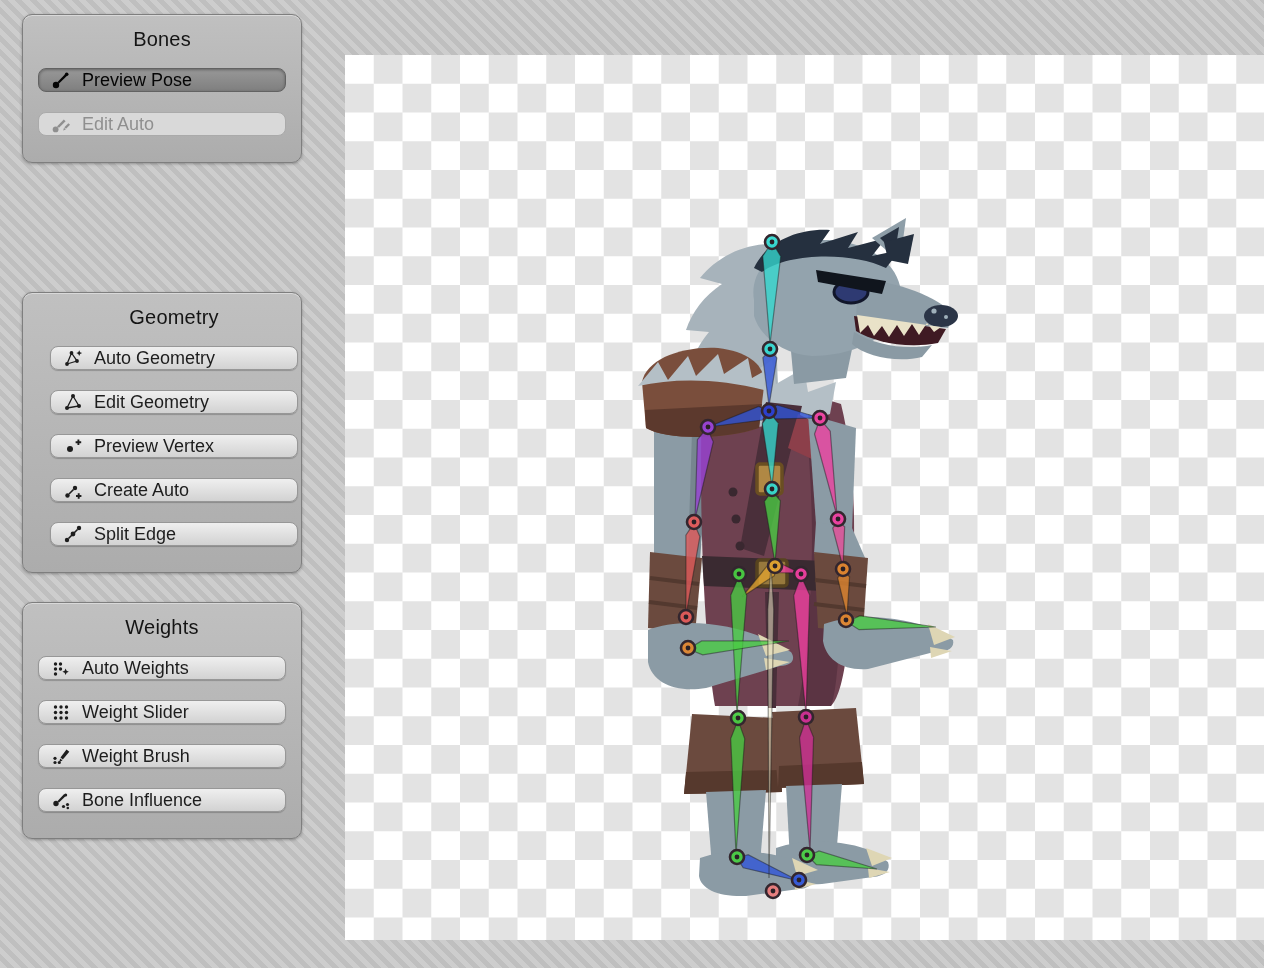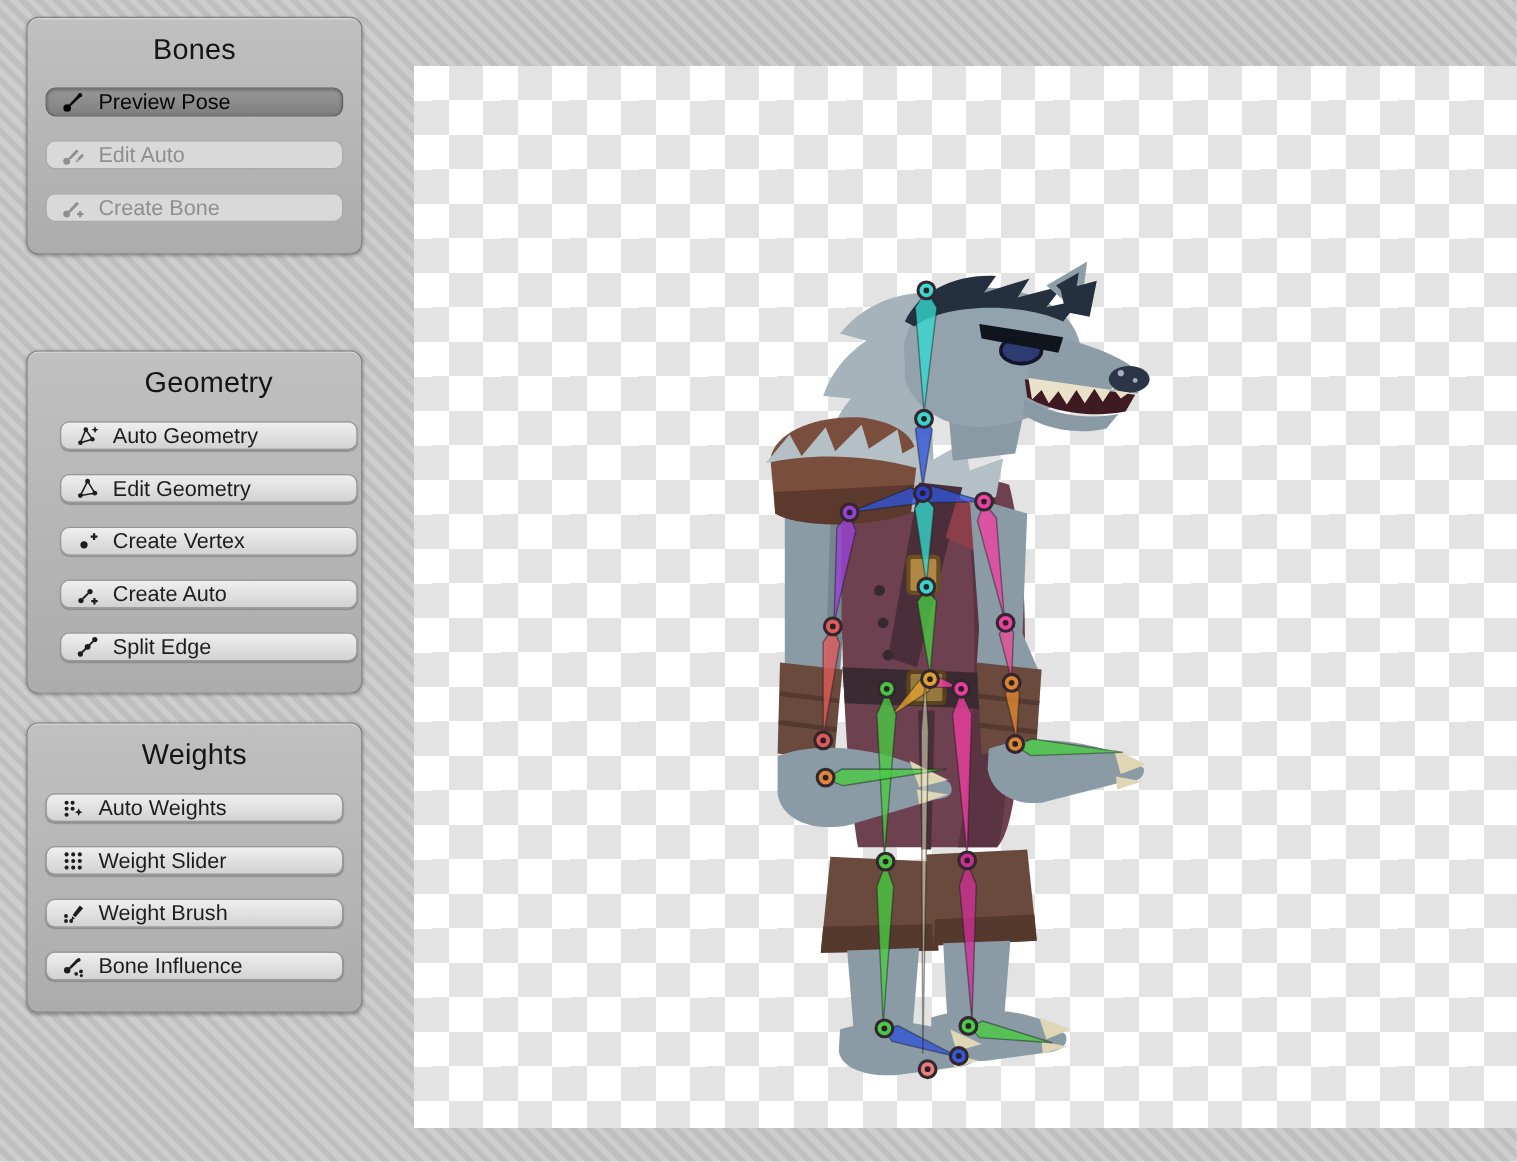--- a/index.html
+++ b/index.html
@@ -26,21 +26,21 @@
     background:linear-gradient(#c0c0c0,#acacac);
     border:1px solid #7e7e7e; border-radius:10px;
     box-shadow:0 1px 3px rgba(0,0,0,.3), inset 0 1px 0 rgba(255,255,255,.4);
     padding:13px 0 6px;
   }
   #panel-bones { top:14px; }
   #panel-geometry { top:292px;padding-left:24px; }
   #panel-weights { top:602px; }
 
   .panel h2 {
-    text-align:center; font-size:24px; font-weight:normal; color:#141414;
+    text-align:center; font-size:20px; font-weight:normal; color:#141414;
     margin-bottom:17px; letter-spacing:.2px;
   }
 
   .tool-btn {
     display:flex; align-items:center; gap:10px;
     width:248px; height:24px; margin:0 auto 20px; padding:0 11px;
     border:1px solid #979797; border-radius:8px;
     background:linear-gradient(#efefef,#d2d2d2);
     font-family:inherit; font-size:18px; color:#1d1d1d; text-align:left;
     cursor:pointer; box-shadow:0 1px 1px rgba(0,0,0,.22);
@@ -230,30 +230,20 @@
       <span class="icon">
         <svg viewBox="0 0 20 20">
             <circle cx="4.6" cy="15.4" r="2.9"></circle>
             <polygon points="6,12.6 12.8,5.4 14.6,7.2 8,13.8"></polygon>
             <polygon points="13.4,13.2 17.4,9.2 19,10.8 15,14.8"></polygon>
             <polygon points="12.2,16.4 13,13.8 14.8,15.6"></polygon>
           </svg>
       </span>
       <span class="label">Edit Auto</span>
     </button>
-    <button class="tool-btn" disabled="">
-      <span class="icon">
-        <svg viewBox="0 0 20 20">
-            <circle cx="4.6" cy="15.4" r="2.9"></circle>
-            <polygon points="6,12.6 13,5.2 14.8,7 8,13.8"></polygon>
-            <path d="M13.2 15.5 h5.2 M15.8 12.9 v5.2" stroke="currentColor" stroke-width="1.9" fill="none"></path>
-          </svg>
-      </span>
-      <span class="label">Create Bone</span>
-    </button>
   </section>
 
   <section class="panel" id="panel-geometry">
     <h2>Geometry</h2>
     <button class="tool-btn">
       <span class="icon">
         <svg viewBox="0 0 20 20">
             <circle cx="4" cy="16" r="1.9"></circle>
             <circle cx="14" cy="13" r="1.9"></circle>
             <circle cx="8.5" cy="5" r="1.9"></circle>
@@ -274,21 +264,21 @@
       </span>
       <span class="label">Edit Geometry</span>
     </button>
     <button class="tool-btn">
       <span class="icon">
         <svg viewBox="0 0 20 20">
             <circle cx="7" cy="13" r="3"></circle>
             <path d="M12.6 6.2 h5.6 M15.4 3.4 v5.6" stroke="currentColor" stroke-width="1.9" fill="none"></path>
           </svg>
       </span>
-      <span class="label">Create Vertex</span>
+      <span class="label">Preview Vertex</span>
     </button>
     <button class="tool-btn">
       <span class="icon">
         <svg viewBox="0 0 20 20">
             <circle cx="4.5" cy="15.5" r="2.2"></circle>
             <circle cx="12" cy="8" r="2.2"></circle>
             <path d="M6 14 L10.5 9.5" stroke="currentColor" stroke-width="1.6" fill="none"></path>
             <path d="M13 16 h5.4 M15.7 13.3 v5.4" stroke="currentColor" stroke-width="1.9" fill="none"></path>
           </svg>
       </span>

